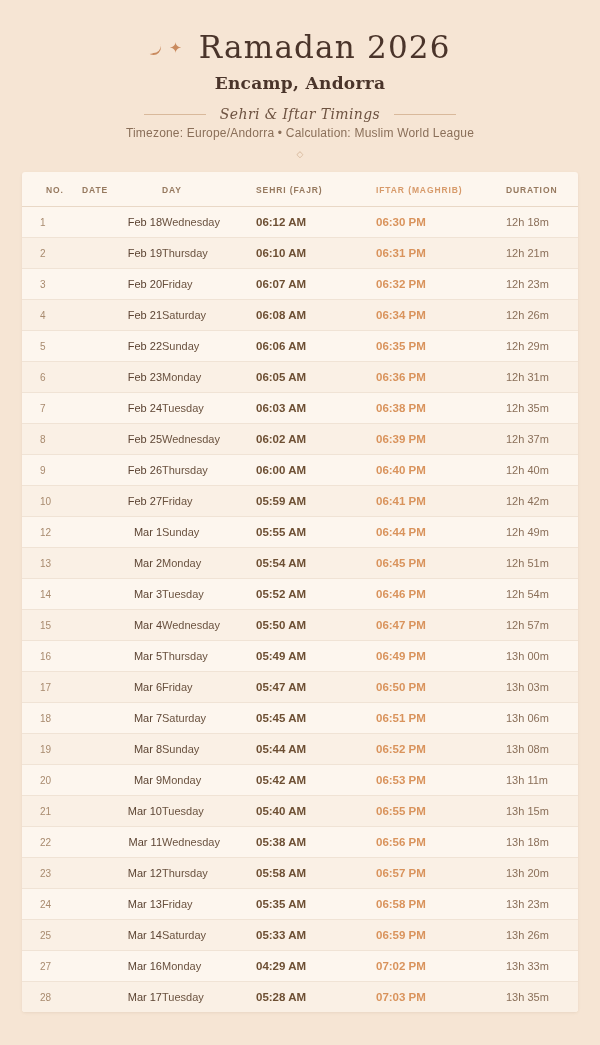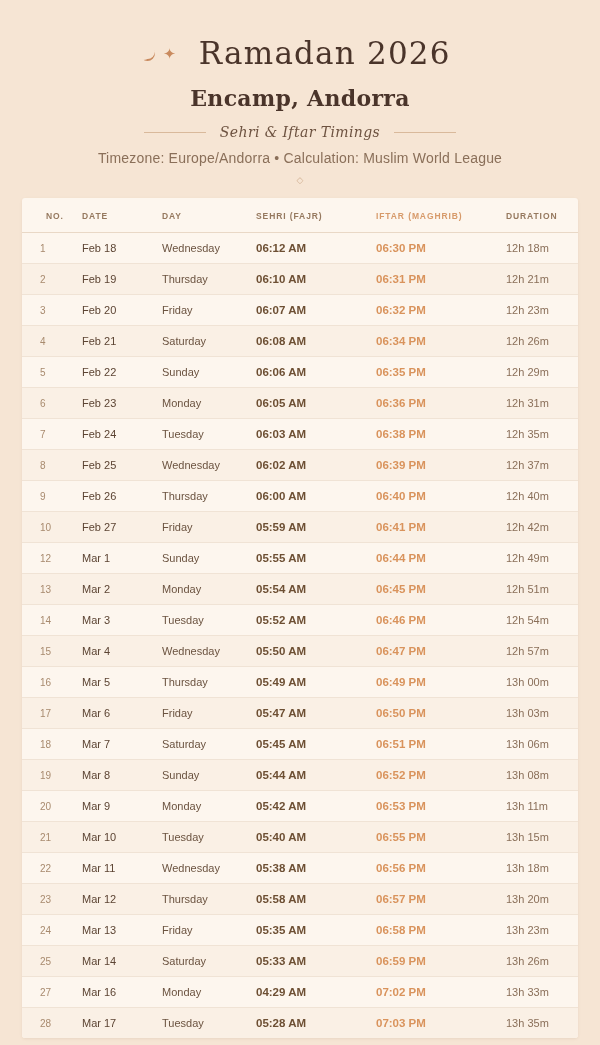--- a/index.html
+++ b/index.html
@@ -59,25 +59,25 @@
     color: #c98a5e;
     font-size: 15px;
     line-height: 1;
   }
   .main-title {
     font-family: "DejaVu Serif", serif;
     font-size: 31px;
     letter-spacing: 1.2px;
     color: #4a342a;
     font-weight: normal;
-    margin: 13px;
+    margin: 7px;
   }
   .subtitle {
     font-family: "DejaVu Serif", serif;
-    font-size: 22px;
+    font-size: 17px;
     font-weight: bold;
     color: #4a342a;
     margin-top: 1px;
     letter-spacing: 0.3px;
   }
   .rule-row {
     display: flex;
     align-items: center;
     justify-content: center;
     gap: 14px;
@@ -89,23 +89,23 @@
     background: #d9b99b;
   }
   .section-label {
     font-family: "DejaVu Serif", serif;
     font-style: italic;
     font-size: 14px;
     color: #6d5240;
     letter-spacing: 0.4px;
   }
   .meta-line {
-    font-size: 14px;
+    font-size: 12px;
     color: #8a6f59;
-    margin-top: 10px;
+    margin-top: 4px;
     letter-spacing: 0.2px;
   }
   .diamond {
     color: #d2b193;
     font-size: 9px;
     margin-top: 9px;
   }
 
   
   .card {
@@ -144,21 +144,21 @@
     border-bottom: 1px solid #f0e3d5;
     color: #6b5340;
   }
   tbody tr:last-child td { border-bottom: none; }
   tbody tr:nth-child(even) { background: #faf0e5; }
   td.c-no {
     padding-left: 18px;
     color: #a88a6e;
     font-size: 10px;
   }
-  td.c-date { color: #5c4433; }
+  td.c-date { color: #5c4433; text-align: right; }
   td.c-day  { color: #6b5340; }
   td.c-sehri {
     color: #6d4f33;
     font-weight: bold;
     font-size: 11.5px;
     margin-left: 48px;
   }
   td.c-iftar {
     color: #d9935c;
     font-weight: bold;

